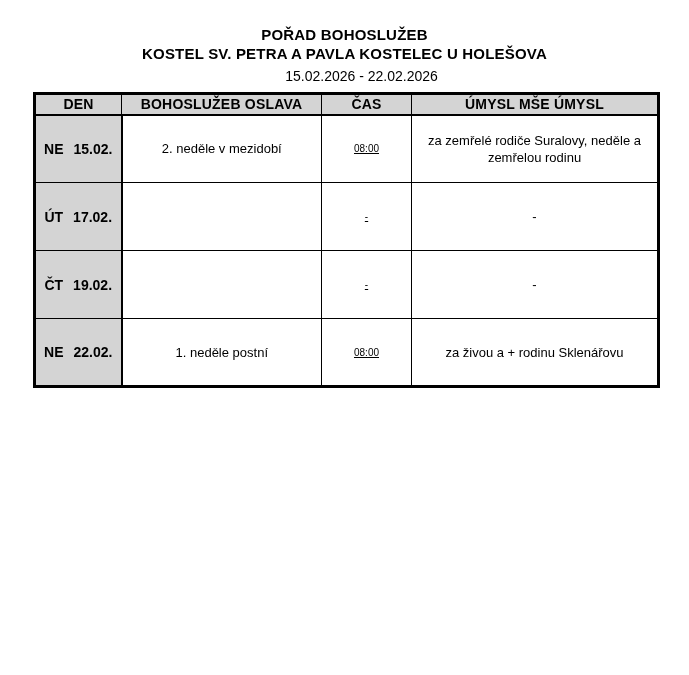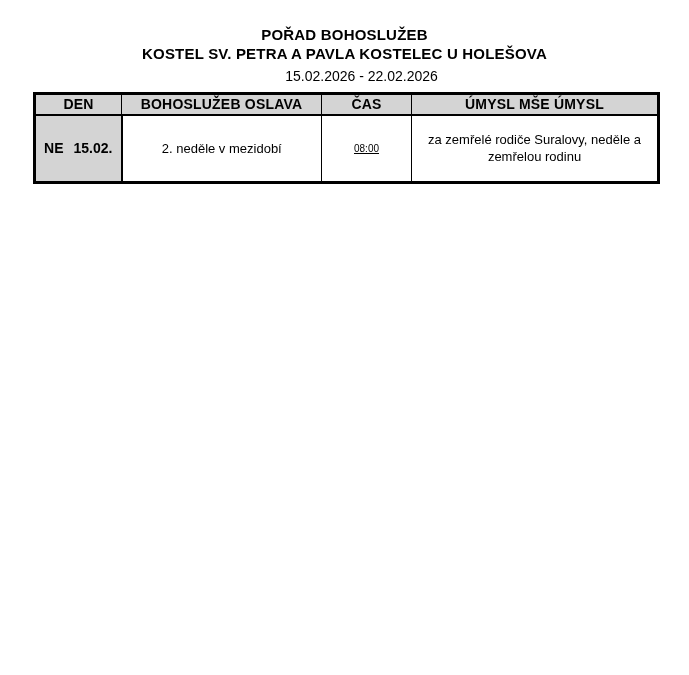--- a/index.html
+++ b/index.html
@@ -98,21 +98,45 @@
     <td class="day-cell">
       <span class="day-abbrev">NE</span><span class="day-date">15.02.</span>
     </td>
     <td class="celebration-cell">2. neděle v mezidobí</td>
     <td class="time-cell">08:00</td>
     <td class="intention-cell">za zemřelé rodiče Suralovy, neděle a
 zemřelou rodinu</td>
   </tr>
 
 
+  <tr>
+    <td class="day-cell">
+      <span class="day-abbrev">ÚT</span><span class="day-date">17.02.</span>
+    </td>
+    <td class="celebration-cell"></td>
+    <td class="time-cell">-</td>
+    <td class="intention-cell">-</td>
+  </tr>
+
+
+  <tr>
+    <td class="day-cell">
+      <span class="day-abbrev">ČT</span><span class="day-date">19.02.</span>
+    </td>
+    <td class="celebration-cell"></td>
+    <td class="time-cell">-</td>
+    <td class="intention-cell">-</td>
+  </tr>
 
 
 
-
-
+  <tr>
+    <td class="day-cell">
+      <span class="day-abbrev">NE</span><span class="day-date">22.02.</span>
+    </td>
+    <td class="celebration-cell">1. neděle postní</td>
+    <td class="time-cell">08:00</td>
+    <td class="intention-cell">za živou a + rodinu Sklenářovu</td>
+  </tr>
 </tbody>
   </table>
 
 </div>
 
 </body></html>

